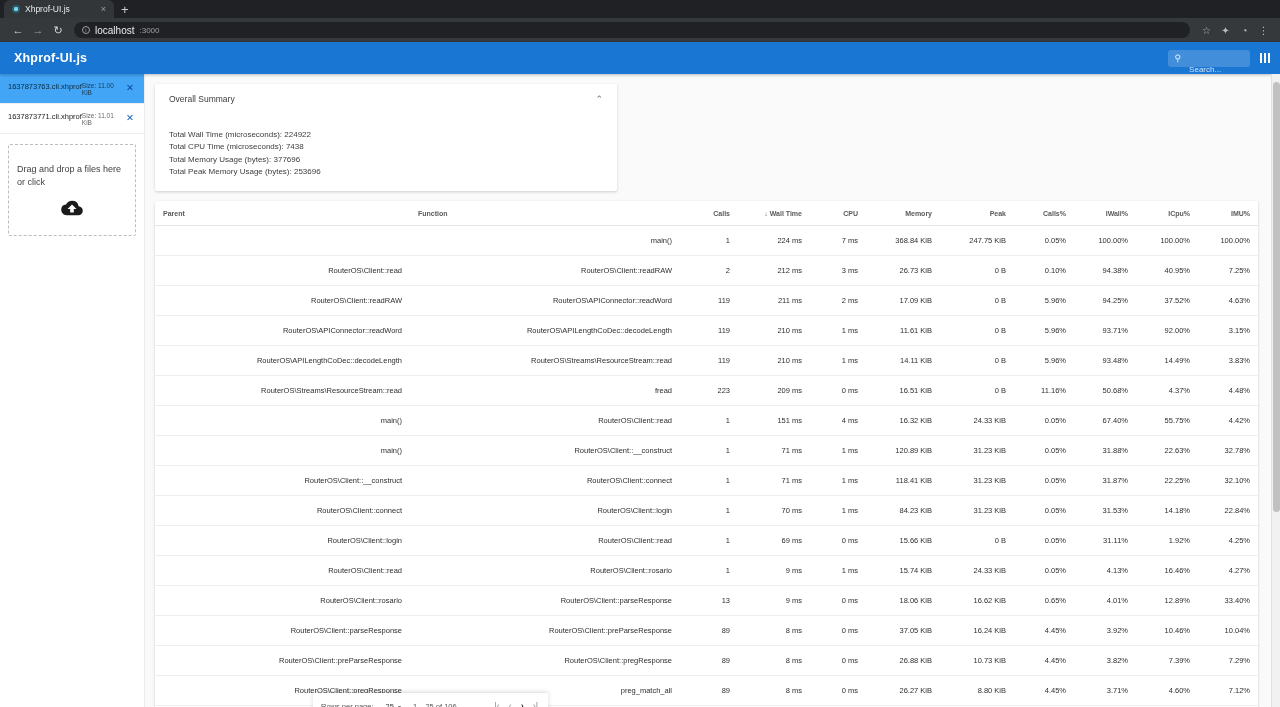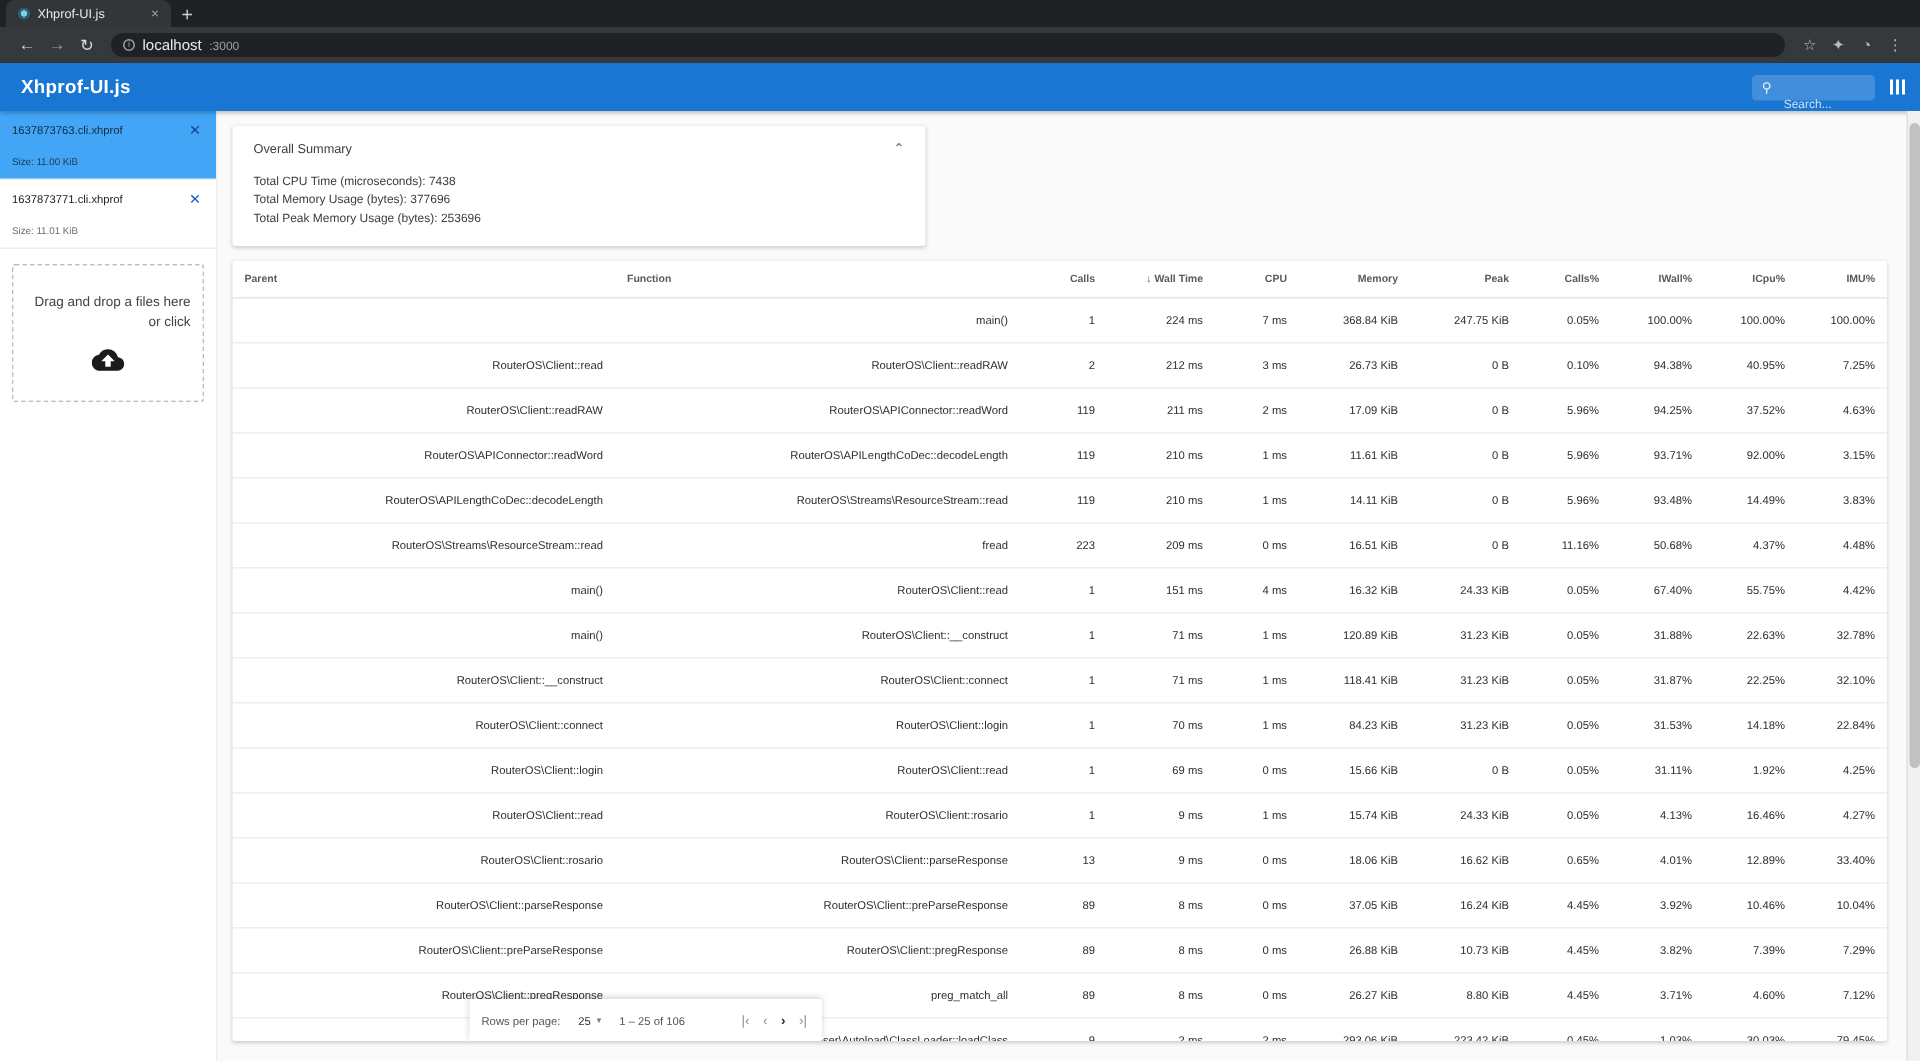--- a/index.html
+++ b/index.html
@@ -102,54 +102,54 @@
   #sidebar {
     width: 145px; flex: 0 0 145px; background: #ffffff;
     padding: 0; border-right: 1px solid #ececec;
   }
   .file-item {
     display: flex; align-items: flex-start; justify-content: space-between;
     padding: 8px 8px 7px 8px; border-bottom: 1px solid #eeeeee;
     cursor: pointer;
   }
   .file-item.selected { background: #42a5f5; }
-  .file-meta { display: flex; flex-direction: column; gap: 14px; min-width: 0; }
+  .file-meta { display: flex; flex-direction: row; gap: 0; min-width: 0; }
   .file-name { font-size: 7.5px; color: #212121; white-space: nowrap; }
   .file-size { font-size: 6.5px; color: #6b6b6b; }
   .file-item.selected .file-name { color: #0d2b3e; }
   .file-item.selected .file-size { color: #1b3b4f; }
   .file-close { color: #1565c0; font-size: 9.5px; line-height: 1; padding: 1px 2px; cursor: pointer; }
   .file-item.selected .file-close { color: #0d47a1; }
 
   #dropzone {
     margin: 10px 8px; border: 1px dashed #bdbdbd; border-radius: 2px;
     min-height: 92px; display: flex; flex-direction: column;
     align-items: center; justify-content: center; gap: 10px;
     padding: 12px 8px; cursor: pointer; background: #fff;
   }
   #dropzone-text {
-    font-size: 9px; color: #424242; text-align: right; line-height: 1.45;
+    font-size: 9px; color: #424242; text-align: left; line-height: 1.45;
   }
   #upload-icon { width: 22px; height: 18px; }
 
   
   #main {
     flex: 1 1 auto; position: relative; overflow: hidden;
     padding: 10px 22px 0 10px; background: #fafafa;
   }
 
   #summary-card {
     background: #fff; border-radius: 2px;
     box-shadow: 0 1px 3px rgba(0,0,0,.18);
     padding: 10px 14px 12px 14px; width: 462px;
     margin-bottom: 10px;
   }
   #summary-head {
     display: flex; align-items: center; justify-content: space-between;
-    margin-bottom: 11px;
+    margin-bottom: 25px;
   }
   #summary-title { font-size: 8.5px; color: #3c3c3c; }
   #summary-chevron { font-size: 9px; color: #6e6e6e; cursor: pointer; line-height: 1; }
   .summary-line { font-size: 8px; color: #3c3c3c; line-height: 1.55; }
 
   
   #table-card {
     background: #fff; border-radius: 2px;
     box-shadow: 0 1px 3px rgba(0,0,0,.18);
     height: 520px; overflow: hidden; position: relative;
@@ -282,20 +282,21 @@
     </div>
   </div>
 
   <div id="main">
 
     <div id="summary-card">
       <div id="summary-head">
         <span id="summary-title">Overall Summary</span>
         <span id="summary-chevron">⌃</span>
       </div>
+      <div class="summary-line">Total Wall Time (microseconds): 224922</div>
       <div class="summary-line">Total CPU Time (microseconds): 7438</div>
       <div class="summary-line">Total Memory Usage (bytes): 377696</div>
       <div class="summary-line">Total Peak Memory Usage (bytes): 253696</div>
     </div>
 
     <div id="table-card">
       <table>
         <colgroup>
           <col class="c-parent">
             <col class="c-func">

